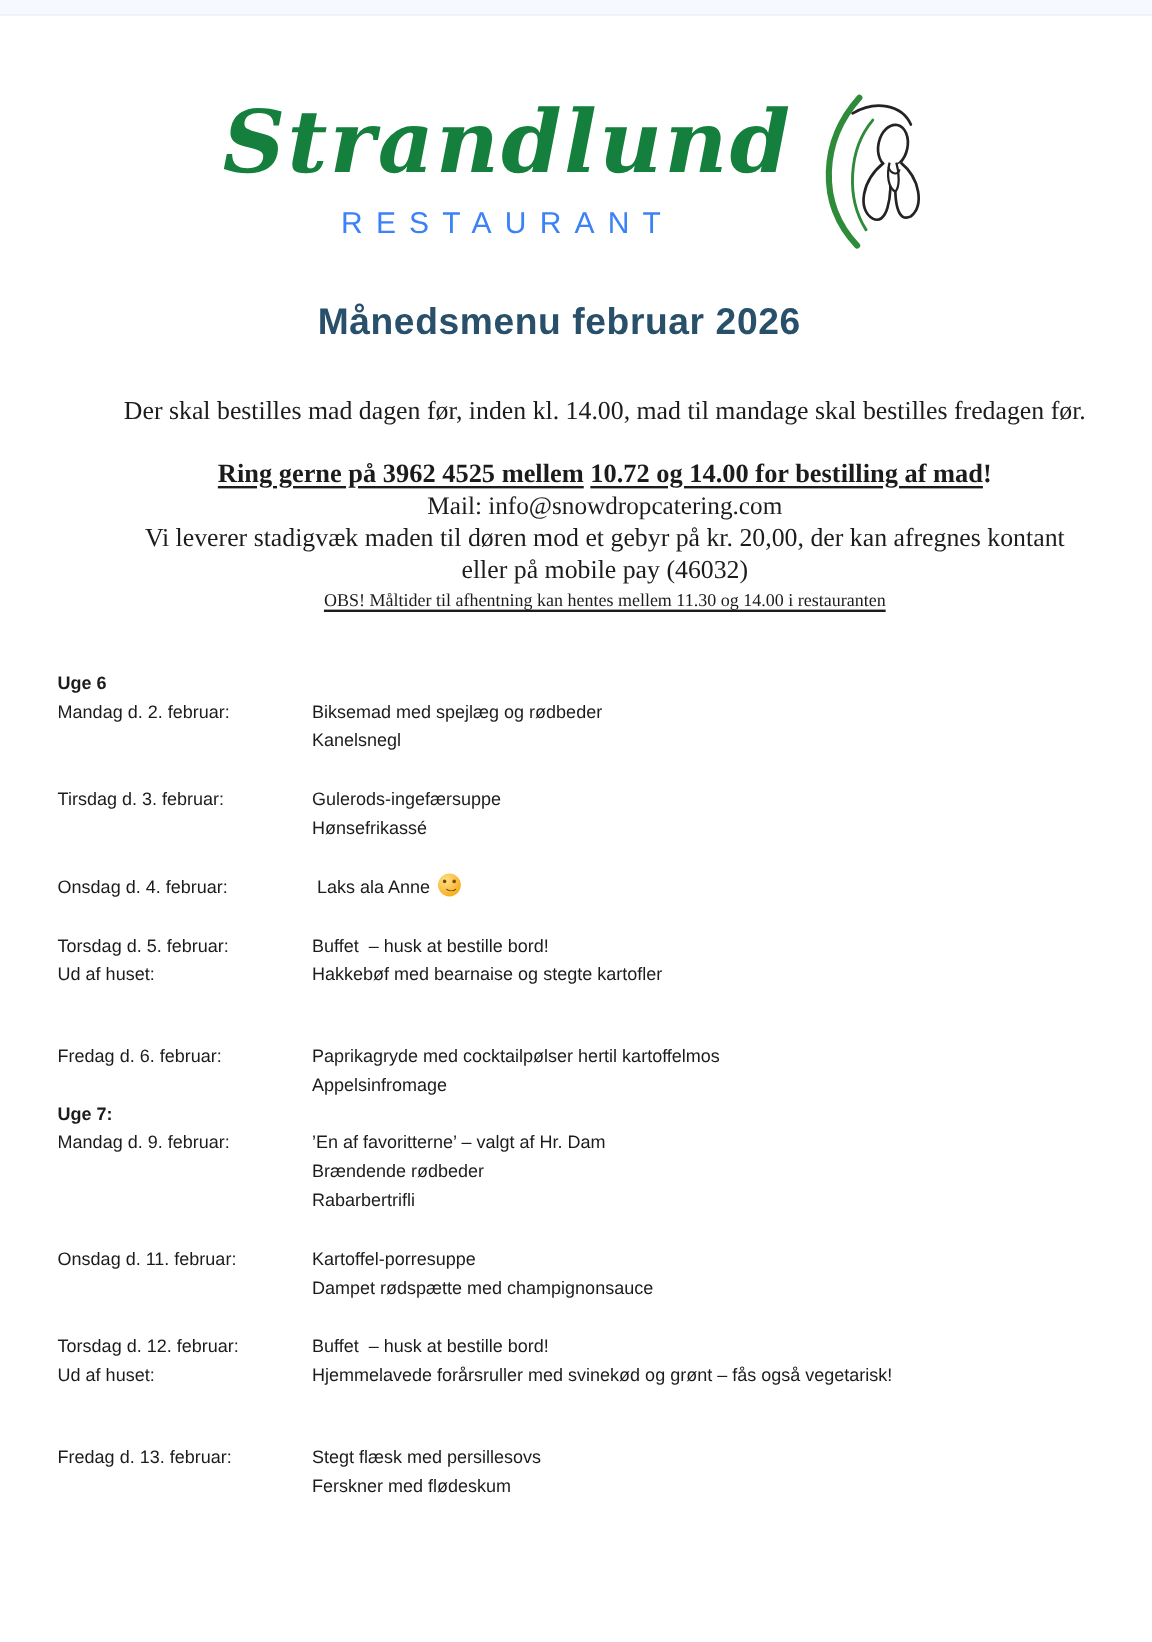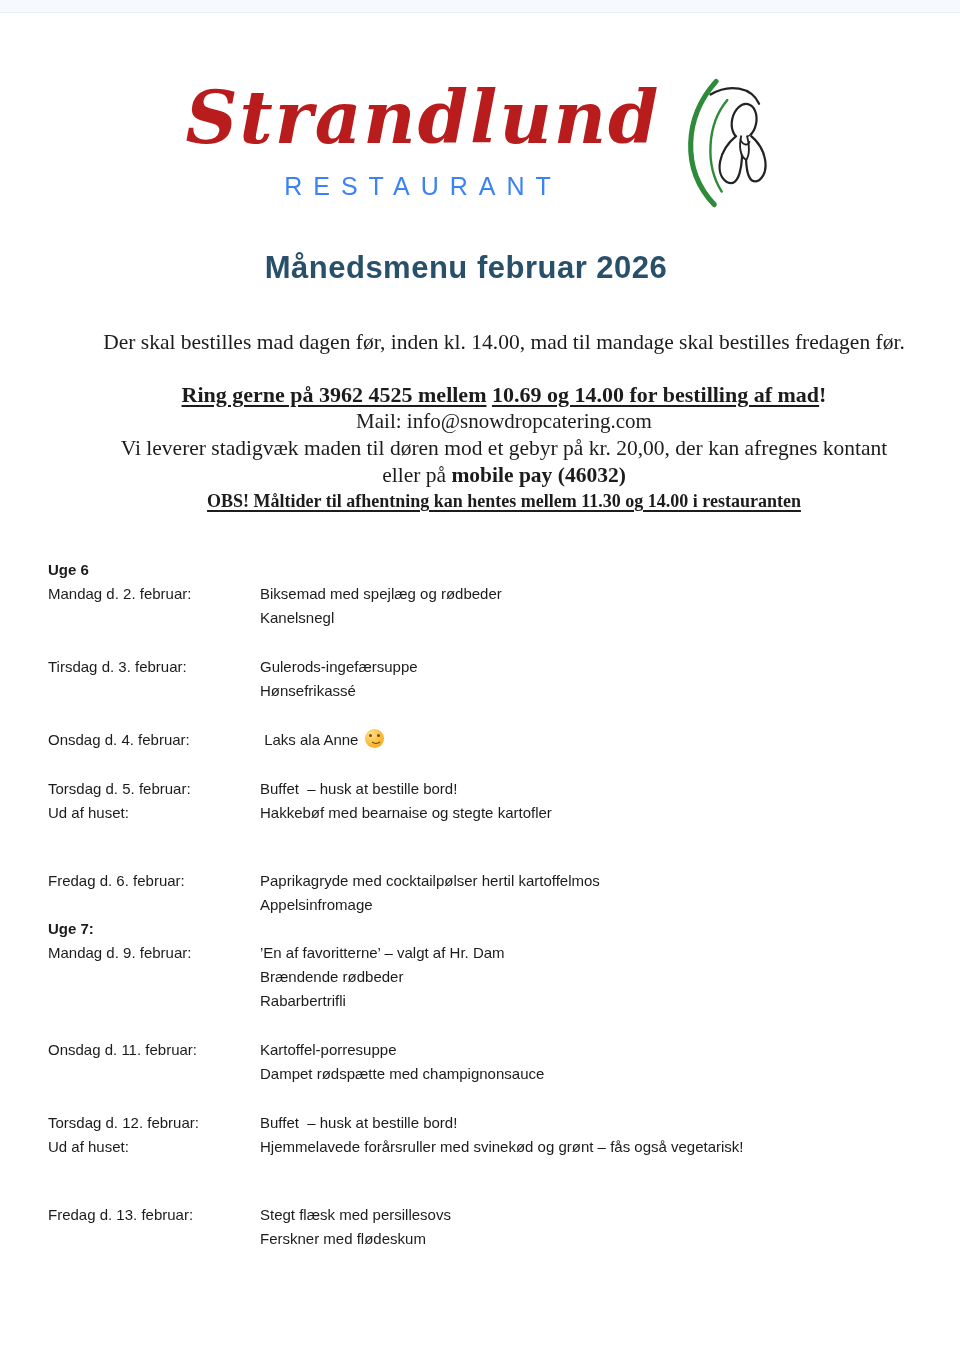--- a/index.html
+++ b/index.html
@@ -6,41 +6,41 @@
   .page{position:relative;width:960px;height:1368px;background:#fff;overflow:hidden;
         font-family:"Liberation Sans",sans-serif;color:#1c1c1c;}
   .top-strip{position:absolute;top:0;left:0;width:960px;height:12px;
              background:#f6fafe;border-bottom:1px solid #e7eef6;}
 
   
   .logo{position:absolute;top:66px;left:0;width:960px;display:flex;
         justify-content:center;align-items:flex-start;}
   .logo-text{display:flex;flex-direction:column;align-items:center;}
   .logo-script{font-family:"DejaVu Serif",serif;font-style:italic;font-weight:700;
-               font-size:72px;line-height:104px;color:#b91c1c;letter-spacing:2px;}
+               font-size:72px;line-height:104px;color:#15803d;letter-spacing:2px;}
   .logo-sub{font-size:25px;letter-spacing:11px;color:#3b82f6;margin-top:2px;
             font-family:"Liberation Sans",sans-serif;}
   .logo-flower{width:112px;height:138px;margin-left:2px;margin-top:8px;}
 
   
   .title{position:absolute;top:250px;left:0;width:932px;text-align:center;
          font-size:31px;font-weight:600;letter-spacing:.5px;}
 
   
   .hdr{position:absolute;top:330px;left:0;width:960px;text-align:center;
        font-family:"Liberation Serif",serif;}
   .hdr p{margin:0;padding-left:48px;}
   .intro{font-size:21.5px;line-height:25px;}
   .ring{font-size:22px;font-weight:700;margin-top:27px !important;line-height:26px;}
   .u{text-decoration:underline;text-decoration-thickness:2px;text-underline-offset:3px;}
   .mail{font-size:21px;line-height:27px;}
   .dlv1{font-size:21.5px;line-height:27px;}
   .dlv2{font-size:21.5px;line-height:26px;}
-  .obs{font-size:18px;font-weight:700;line-height:26px;}
-  .b{font-weight:700;}
+  .obs{font-size:15px;font-weight:400;line-height:26px;}
+  .b{font-weight:400;}
 
   
   .menu{position:absolute;top:558px;left:48px;width:860px;font-size:15px;line-height:24px;}
   .week-header{font-weight:700;margin:0;}
   .menu-block{display:grid;grid-template-columns:212px 1fr;margin-bottom:25px;}
   .menu-block.no-gap{margin-bottom:0;margin-top:44px;}
   .dish-line,.label-line{white-space:pre-wrap;}
 
   
   .emoji{display:inline-block;width:19px;height:19px;border-radius:50%;
@@ -72,21 +72,21 @@
       <path d="M95 62 C112 76 116 100 104 110 C92 116 88 98 91 64" stroke="#232323" stroke-width="2.4" fill="#ffffff" stroke-linejoin="round"></path>
       <path d="M85 62 C82 74 84 84 90 88 C94 84 94 72 91 62" stroke="#232323" stroke-width="2" fill="#ffffff"></path>
       <path d="M84 66 c2 6 8 8 10 2" stroke="#232323" stroke-width="1.8"></path>
     </svg>
   </div>
 
   <div class="title" style="color:#29506a;">Månedsmenu februar 2026</div>
 
   <div class="hdr">
     <p class="intro">Der skal bestilles mad dagen før, inden kl. 14.00, mad til mandage skal bestilles fredagen før.</p>
-    <p class="ring"><span class="u">Ring gerne på 3962 4525 mellem</span>&nbsp;<span class="u">10.69 og 14.00 for bestilling af mad</span><span>!</span></p>
+    <p class="ring"><span class="u">Ring gerne på 3962 4525 mellem</span>&nbsp;<span class="u">10.72 og 14.00 for bestilling af mad</span><span>!</span></p>
     <p class="mail">Mail: info@snowdropcatering.com</p>
     <p class="dlv1">Vi leverer stadigvæk maden til døren mod et gebyr på kr. 20,00, der kan afregnes kontant</p>
     <p class="dlv2"><span>eller på</span>&nbsp;<span class="b">mobile pay (46032)</span></p>
     <p class="obs"><span class="u">OBS! Måltider til afhentning kan hentes mellem 11.30 og 14.00 i restauranten</span></p>
   </div>
 
   <div class="menu">
     <p class="week-header">Uge 6</p>
 
     <div class="menu-block">

